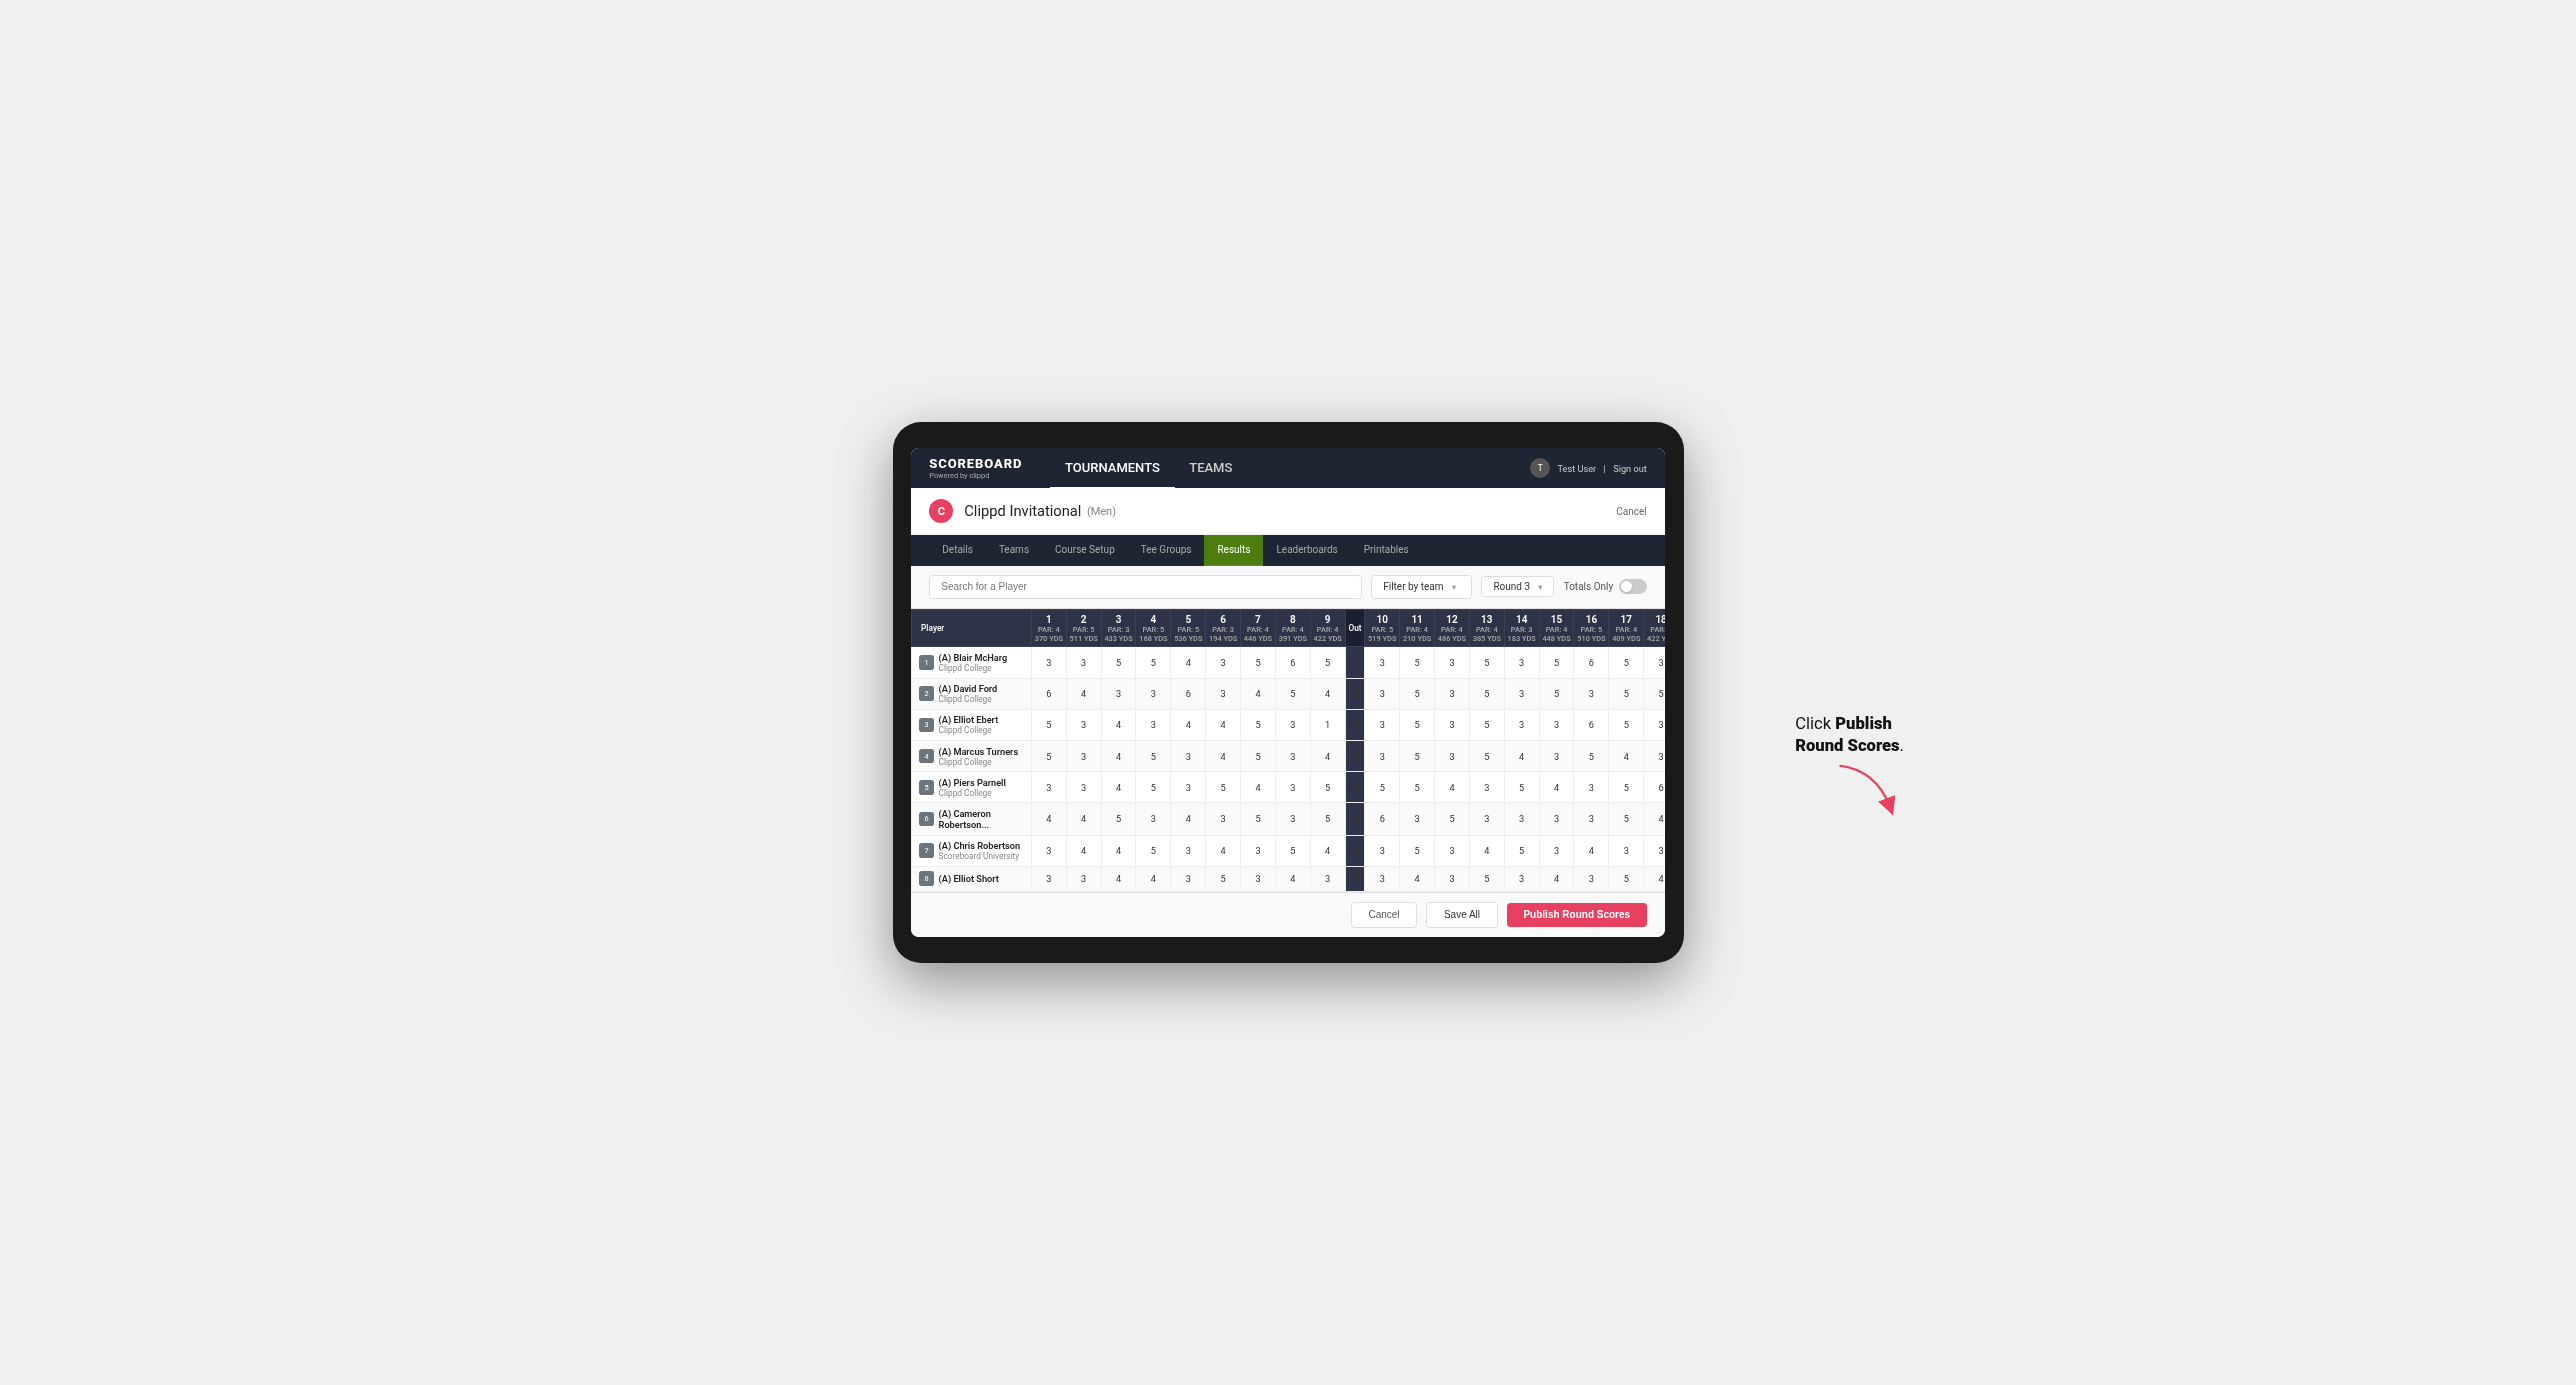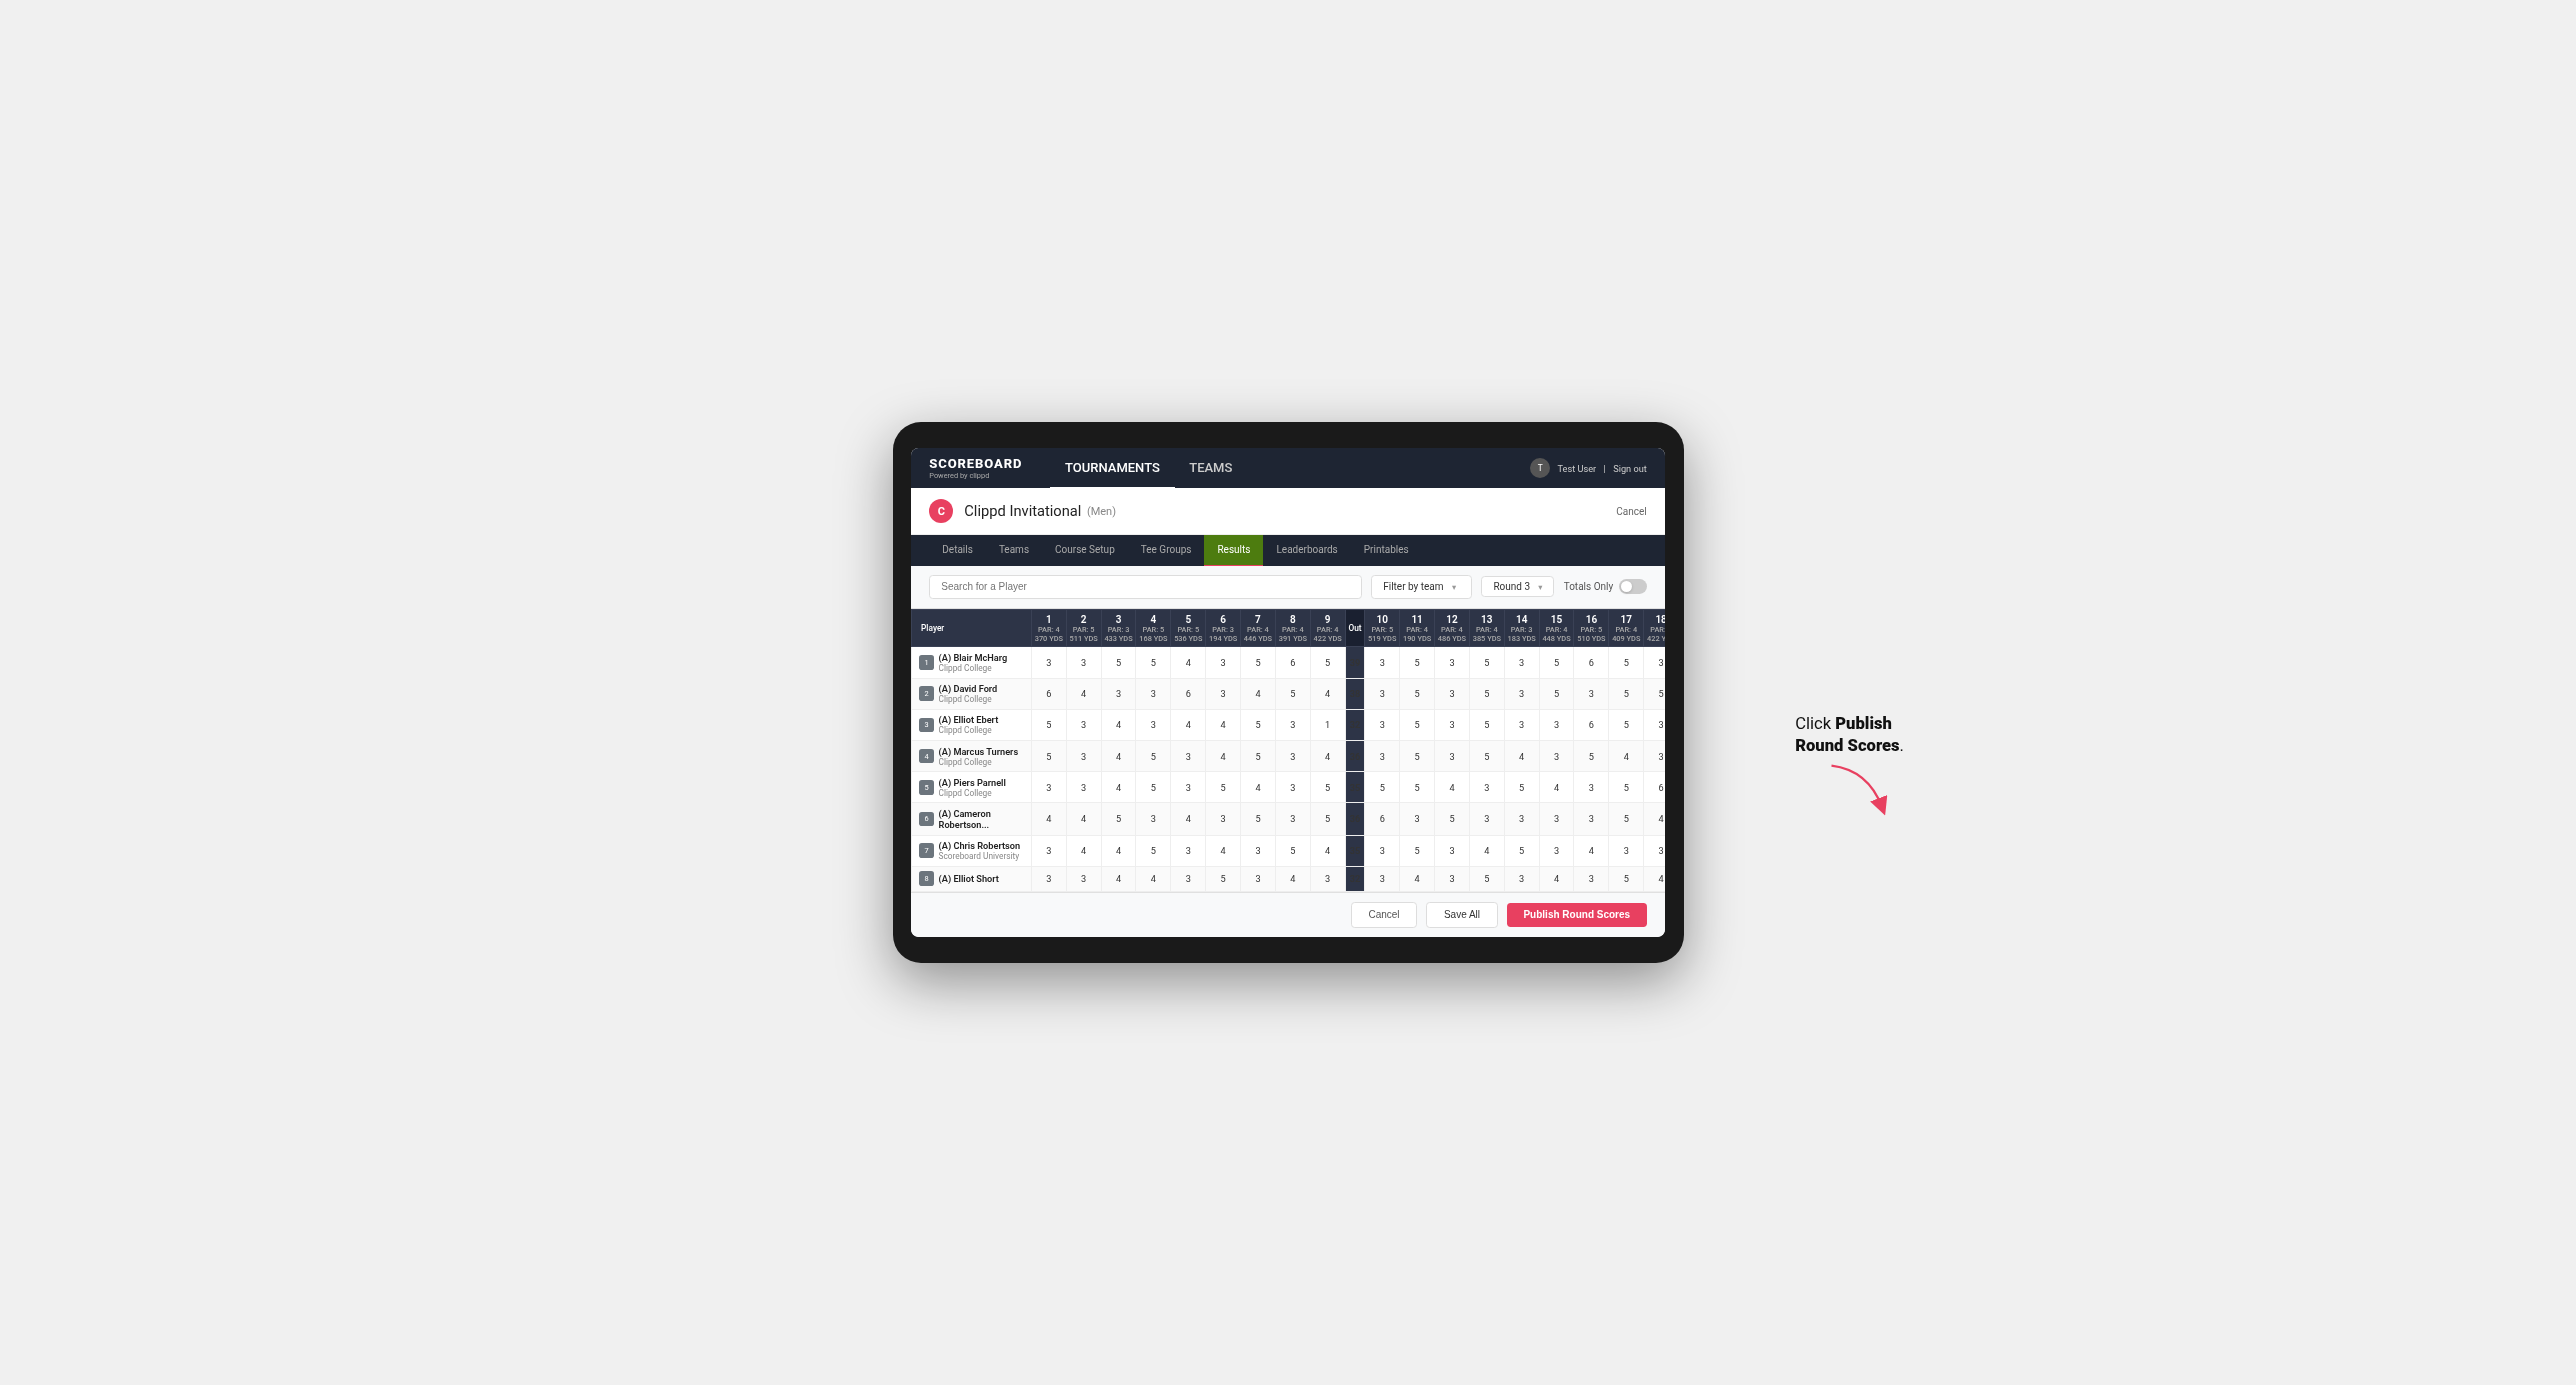--- a/index.html
+++ b/index.html
@@ -386,21 +386,21 @@
       font-weight: 600;
     }
 
     
     .annotation-area {
       position: absolute;
       right: -202px;
       bottom: 147px;
       display: flex;
       flex-direction: column;
-      align-items: center;
+      align-items: flex-end;
     }
 
     .annotation-text {
       font-size: 16.6px;
       color: #111;
       line-height: 1.3;
       white-space: nowrap;
     }
 
     .annotation-text strong {
@@ -529,21 +529,21 @@
                 </th>
               <th style="background:#1a2030;">Out</th>
               <th>
                   <div class="hole-num">10</div>
                   <div class="hole-par">PAR: 5</div>
                   <div class="hole-par">519 YDS</div>
                 </th>
               <th>
                   <div class="hole-num">11</div>
                   <div class="hole-par">PAR: 4</div>
-                  <div class="hole-par">190 YDS</div>
+                  <div class="hole-par">210 YDS</div>
                 </th>
               <th>
                   <div class="hole-num">12</div>
                   <div class="hole-par">PAR: 4</div>
                   <div class="hole-par">486 YDS</div>
                 </th>
               <th>
                   <div class="hole-num">13</div>
                   <div class="hole-par">PAR: 4</div>
                   <div class="hole-par">385 YDS</div>

